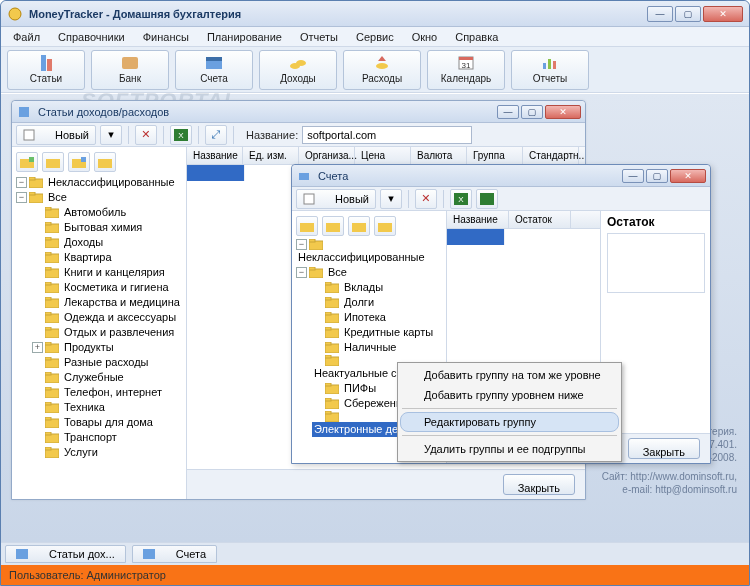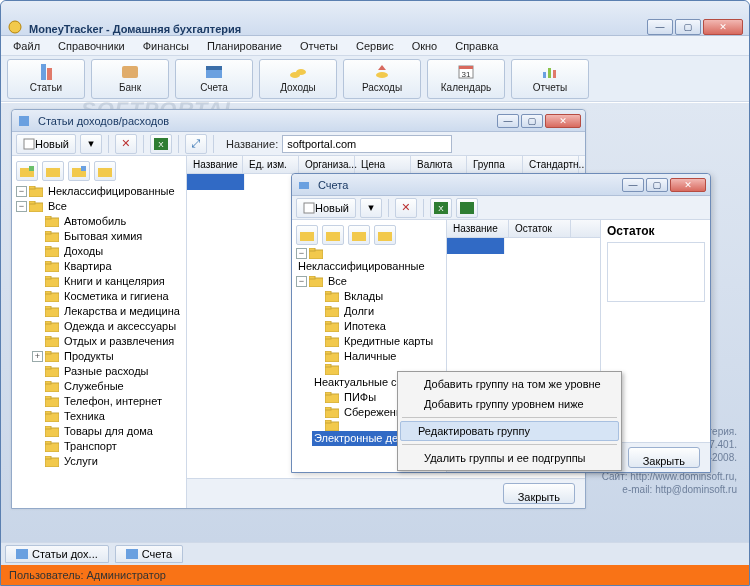--- a/index.html
+++ b/index.html
@@ -1,36 +1,36 @@
 <!DOCTYPE html>
 <html><head>
 <meta charset="utf-8">
 <style>
   * { box-sizing: border-box; margin: 0; padding: 0; }
   body { font-family: Tahoma, sans-serif; font-size: 11px; background: #fff; width: 750px; height: 586px; overflow: hidden; position: relative; }
   .main-window { position: absolute; inset: 0; border: 1px solid #5a7fb0; border-radius: 6px 6px 0 0; background: #e9eff7; display: flex; flex-direction: column; }
-  .titlebar { height: 35px; background: linear-gradient(#e6edf7,#cfdcef); border-bottom: 1px solid #b0c0d8; display: flex; align-items: flex-end; padding: 0 6px; border-radius: 6px 6px 0 0; }
+  .titlebar { height: 26px; background: linear-gradient(#e6edf7,#cfdcef); border-bottom: 1px solid #b0c0d8; display: flex; align-items: center; padding: 0 6px; border-radius: 6px 6px 0 0; }
   .titlebar-icon { width: 16px; height: 16px; margin-right: 6px; display: inline-flex; align-items: center; justify-content: center; }
   .titlebar-text { color: #1b3a64; font-weight: bold; flex: 1; }
   .winbtns { display: flex; gap: 2px; }
   .winbtn { width: 26px; height: 16px; border: 1px solid #7a92b8; border-radius: 2px; background: linear-gradient(#f2f6fc,#d2deef); display:flex; align-items:center; justify-content:center; font-size: 9px; color:#2b426a; cursor: default; }
   .winbtn.close { background: linear-gradient(#f2b7b2,#d86a5f); border-color:#b54c42; color:#fff; width:40px; }
   .menubar { height: 20px; background: #eef3fa; display: flex; align-items: center; padding: 0 4px; gap: 2px; border-bottom: 1px solid #cfd9e8; }
   .menuitem { padding: 2px 8px; color: #1a1a1a; }
   .main-toolbar { height: 46px; background: #e7eef7; border-bottom: 1px solid #cfd9e8; display: flex; align-items: center; padding: 3px 6px; gap: 6px; }
   .tb-btn { width: 78px; height: 40px; background: linear-gradient(#fdfefe,#e3ecf6); border: 1px solid #b4c4da; border-radius: 3px; display: flex; flex-direction: column; align-items: center; justify-content: center; gap: 2px; font-size: 10px; color:#1a1a1a; }
   .tb-btn .icon { width: 20px; height: 16px; }
   .mdi-area { flex: 1; background: linear-gradient(#dfe7f2,#c9d6e8); position: relative; border-top: 1px solid #fff; }
   .child-window { position: absolute; border: 1px solid #93a9c8; background: #f4f7fb; border-radius: 4px 4px 0 0; box-shadow: 0 0 3px rgba(0,0,0,.08); display:flex; flex-direction:column; }
   .child-titlebar { height: 22px; background: linear-gradient(#e6edf7,#cddbee); display:flex; align-items:center; padding:0 4px; border-bottom:1px solid #b0c0d8; border-radius:4px 4px 0 0; }
   .child-titlebar .winbtn { width:22px; height:14px; }
   .child-titlebar .winbtn.close { width:36px; }
   .child-toolbar { height: 24px; background:#ecf1f8; border-bottom:1px solid #cfd9e8; display:flex; align-items:center; padding:0 4px; gap:4px; }
   .toolbtn { width:22px; height:20px; border:1px solid #c5d1e3; border-radius:2px; background:linear-gradient(#fdfefe,#e8eef6); display:flex; align-items:center; justify-content:center; }
-  .toolbtn.withlabel { width:auto; padding:4px 6px; gap:0; }
+  .toolbtn.withlabel { width:auto; padding:4px 6px; gap:20px; }
   .tb-sep { width:1px; height:18px; background:#c5d1e3; margin:0 2px; }
   .label-txt { color:#2a2a2a; }
   .text-input { height:18px; border:1px solid #abb9cf; background:#fff; padding:1px 4px; font-family:inherit; font-size:11px; }
   .child-body { flex:1; display:flex; background:#fff; overflow:hidden; }
   .tree { width: 175px; border-right:1px solid #cfd9e8; overflow:auto; background:#fff; padding:4px 2px; }
   .tree ul { list-style:none; padding-left:16px; }
   .tree > ul { padding-left:2px; }
   .tree li { line-height:15px; white-space:nowrap; display:flex; align-items:center; flex-wrap:wrap; }
   .tree li > ul { flex-basis:100%; }
   .expander { width:11px; height:11px; border:1px solid #9aa; background:#fff; font-size:9px; line-height:9px; text-align:center; margin-right:2px; color:#555; }
@@ -43,25 +43,25 @@
   .grid { border:1px solid #cfd9e8; }
   .grid-header { display:flex; background:linear-gradient(#f7f9fc,#e3eaf3); border-bottom:1px solid #cfd9e8; }
   .grid-header span { padding:3px 6px; border-right:1px solid #cfd9e8; font-size:10px; }
   .grid-row { display:flex; height:16px; }
   .grid-row span { border-right:1px solid #eef1f6; padding:0 6px; }
   .grid-row.sel span:first-child { background:#316ac5; }
   .footer-btns { height:30px; display:flex; align-items:center; justify-content:flex-end; padding:0 10px; border-top:1px solid #cfd9e8; background:#ecf1f8; }
   .dlg-btn { height:21px; padding:7px 14px; border:1px solid #9bb0cf; border-radius:3px; background:linear-gradient(#fdfefe,#e1e9f3); font-family:inherit; font-size:11px; }
   .context-menu { position:absolute; background:#f4f4f4; border:1px solid #9b9b9b; box-shadow:2px 2px 4px rgba(0,0,0,.25); padding:2px; min-width:220px; z-index:50; }
   .context-menu .mi { padding:4px 18px 4px 24px; white-space:nowrap; }
-  .context-menu .mi.hover { background:#d6e4f5; border:1px solid #a8c0e0; padding:3px 17px 3px 17px; border-radius:2px; }
+  .context-menu .mi.hover { background:#d6e4f5; border:1px solid #a8c0e0; padding:3px 17px 3px 23px; border-radius:8px; }
   .context-menu .sep { height:1px; background:#c5c5c5; margin:3px 2px; }
   .statusbar-area { border-top:1px solid #cfd9e8; }
   .tabbar { height:22px; display:flex; align-items:center; background:#dfe7f2; padding:0 4px; gap:6px; }
-  .tab { border:1px solid #b4c4da; background:linear-gradient(#f7f9fc,#e3eaf3); padding:2px 10px; border-radius:2px 2px 0 0; display:flex; align-items:center; gap:4px; }
+  .tab { border:1px solid #b4c4da; background:linear-gradient(#f7f9fc,#e3eaf3); padding:2px 10px; border-radius:2px 2px 0 0; display:flex; align-items:center; gap:21px; }
   .statusbar { height:20px; background:#f97316; display:flex; align-items:center; padding:0 8px; color:#333; justify-content:space-between; }
   .right-info { position:absolute; right:12px; bottom:46px; text-align:right; color:#6d7f9b; font-size:10px; line-height:13px; }
   .sub-window { position:absolute; border:1px solid #6d8bb8; background:#f4f7fb; border-radius:4px 4px 0 0; box-shadow:2px 2px 6px rgba(0,0,0,.18); display:flex; flex-direction:column; z-index:10; }
   .aside-chart { width:110px; border-left:1px solid #cfd9e8; padding:4px 6px; }
   .aside-chart h4 { font-size:12px; font-weight:bold; margin-bottom:4px; }
   .watermark { position:absolute; color:rgba(90,110,140,.18); font-size:22px; font-weight:bold; font-style:italic; pointer-events:none; letter-spacing:1px; }
   svg { display:block; }
 </style>
 </head>
 <body>

